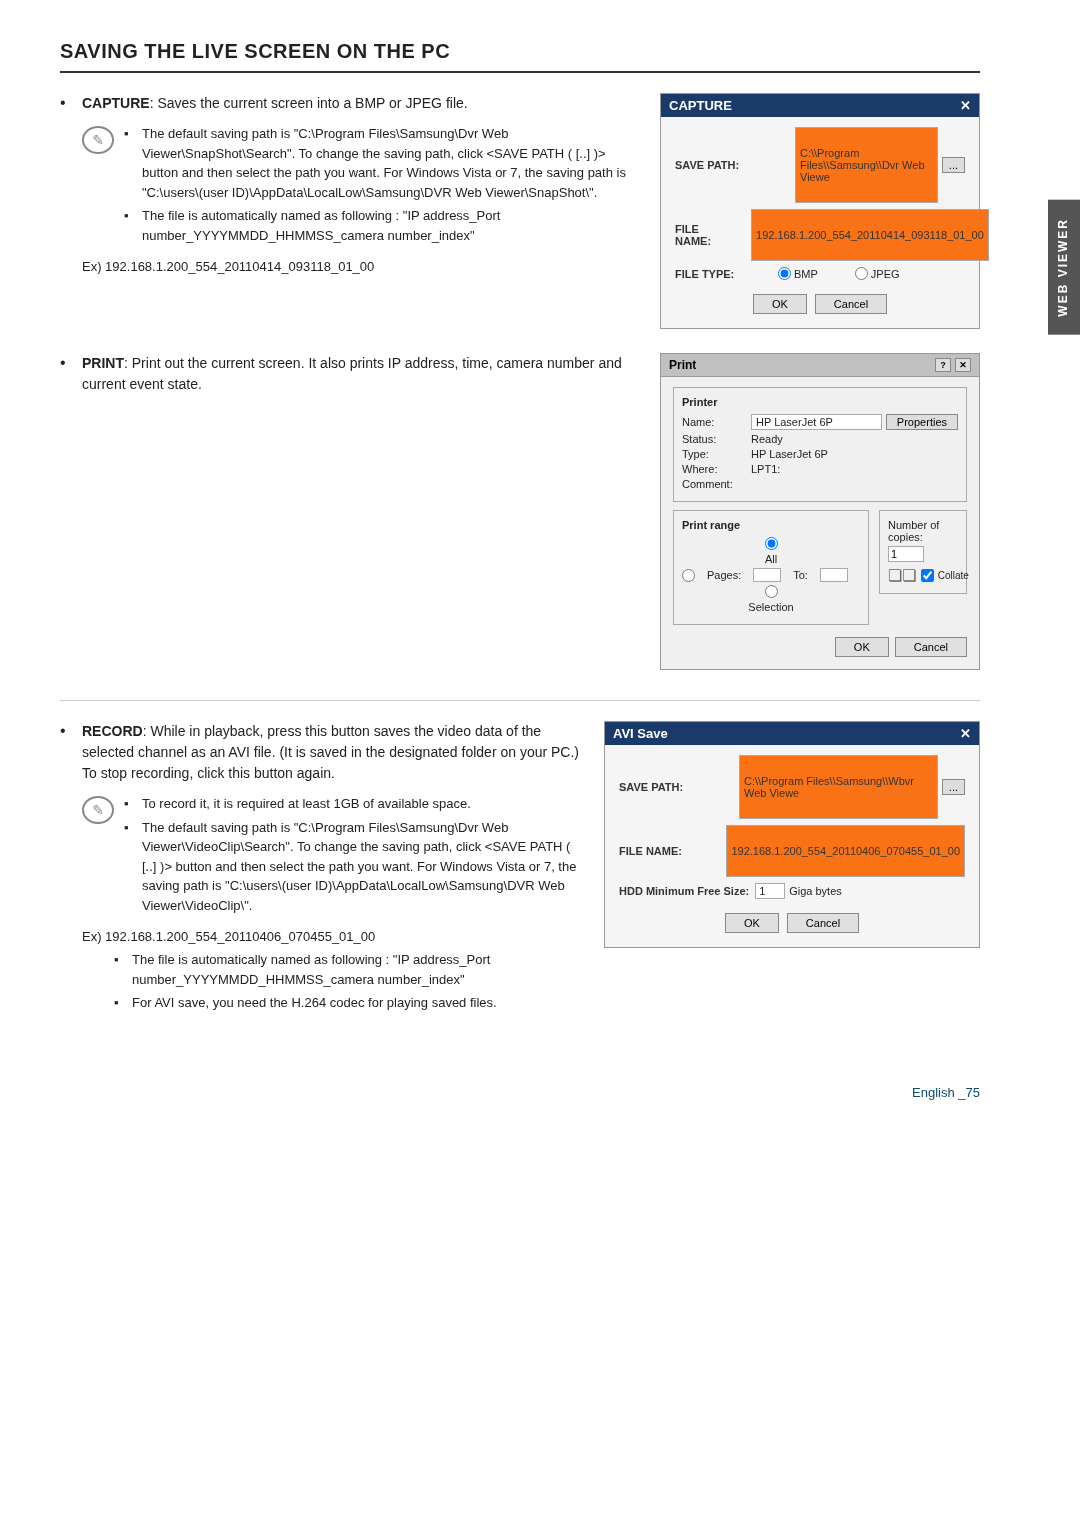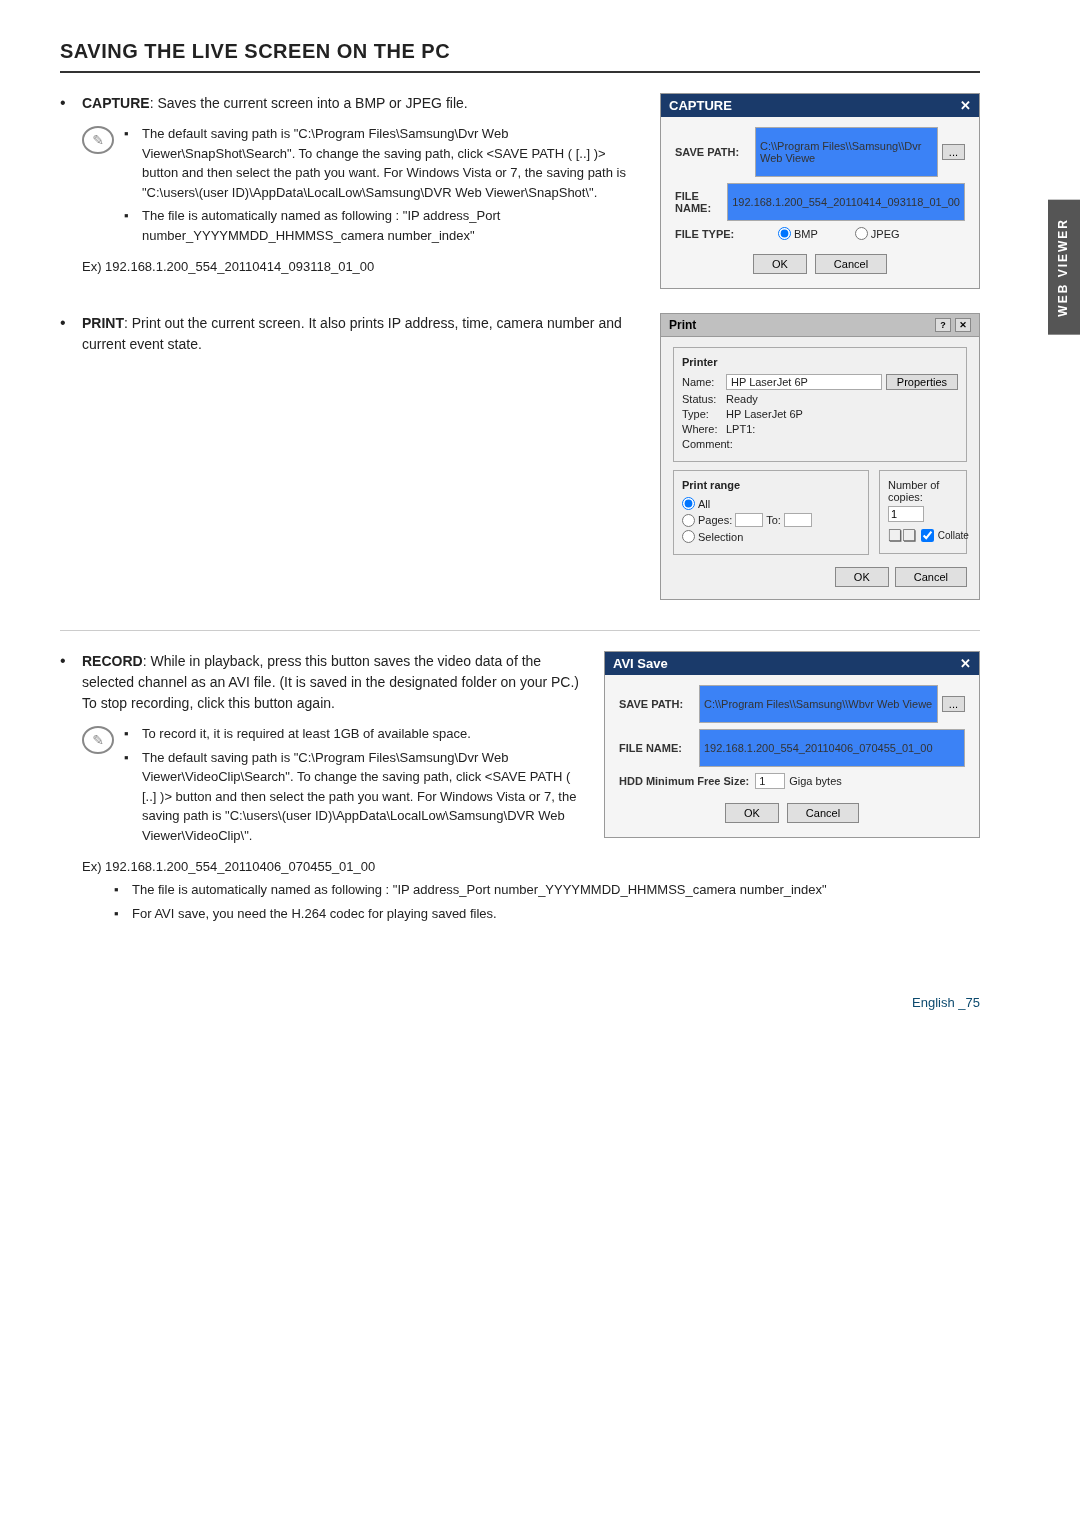--- a/index.html
+++ b/index.html
@@ -163,26 +163,27 @@
 
     .dialog-label {
       width: 80px;
       font-size: 11px;
       font-weight: bold;
       color: #333;
     }
 
     .dialog-value {
       flex: 1;
-      background: #3b82f6;
+      background: #f97316;
       border: 1px solid #aaa;
-      padding: 12px 4px;
+      padding: 19px 4px;
       font-size: 11px;
       color: #333;
       min-height: 18px;
+      margin-left: 40px;
     }
 
     .dialog-browse-btn {
       margin-left: 4px;
       padding: 1px 6px;
       font-size: 11px;
       border: 1px solid #888;
       background: #ddd;
       cursor: pointer;
     }
@@ -268,21 +269,21 @@
       margin-bottom: 6px;
     }
 
     .print-row {
       display: flex;
       align-items: center;
       margin-bottom: 3px;
     }
 
     .print-field-label {
-      width: 44px;
+      width: 69px;
       font-size: 11px;
     }
 
     .print-field-value {
       flex: 1;
       font-size: 11px;
       background: #fff;
       border: 1px solid #aaa;
       padding: 1px 4px;
       min-height: 16px;
@@ -313,30 +314,31 @@
     .print-right {
       width: 88px;
     }
 
     .print-radio {
       display: flex;
       align-items: center;
       gap: 3px;
       margin-bottom: 3px;
       font-size: 11px;
+      flex-direction: column;
     }
 
     .print-radio input {
       margin: 0;
     }
 
     .print-range-row {
       display: flex;
       align-items: center;
-      gap: 3px;
+      gap: 12px;
       font-size: 11px;
       margin-bottom: 3px;
     }
 
     .print-small-input {
       width: 28px;
       height: 14px;
       border: 1px solid #aaa;
       font-size: 10px;
       padding: 0 2px;

